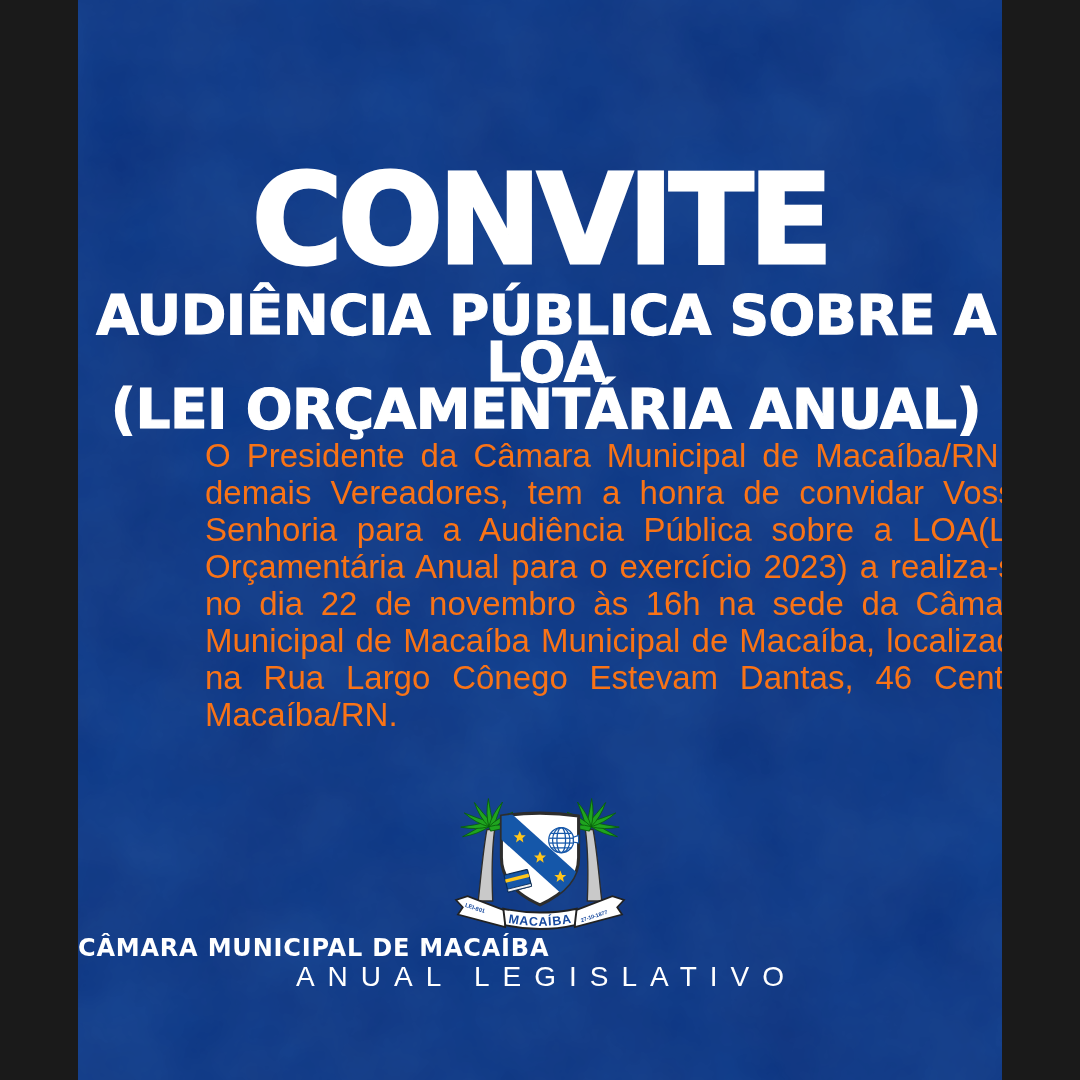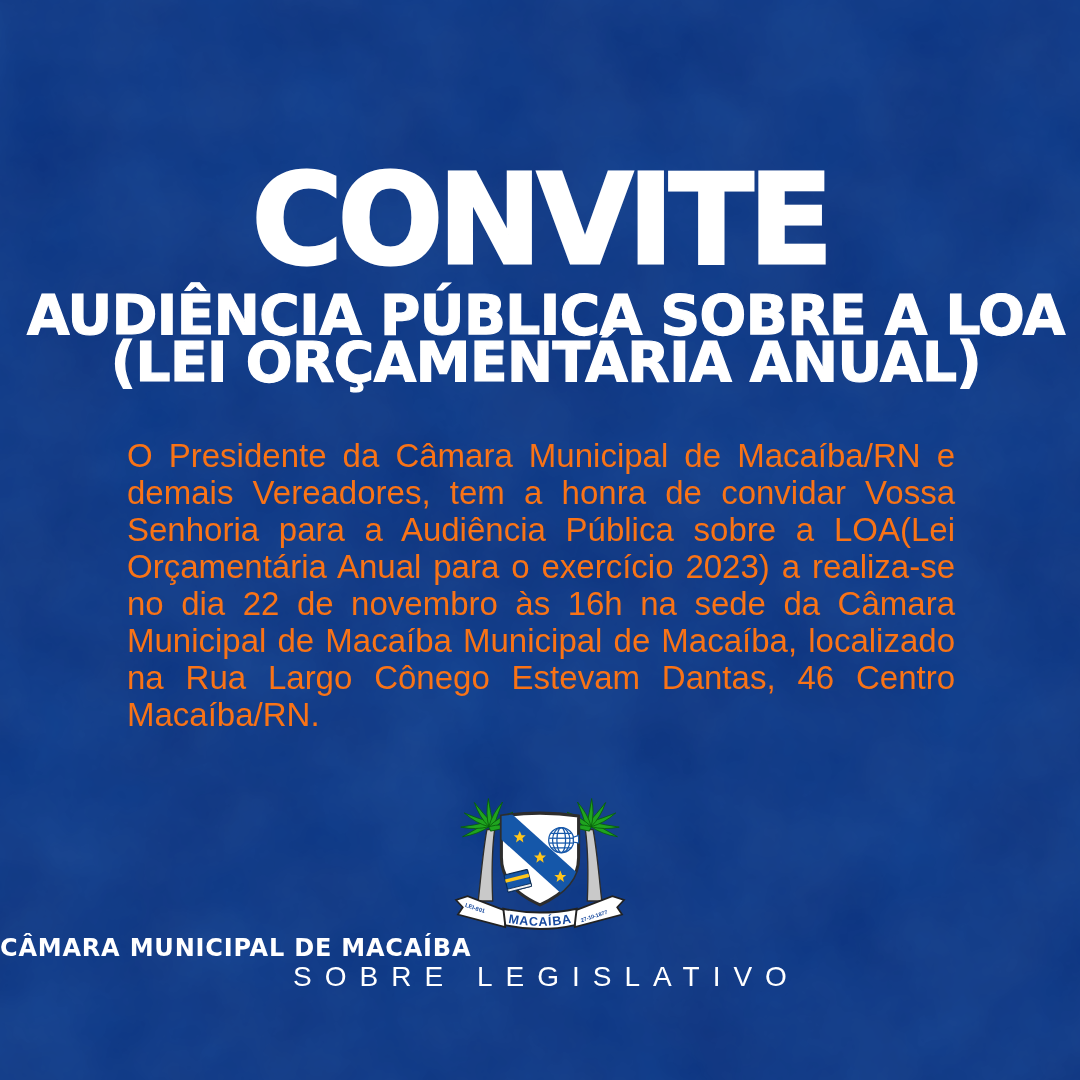--- a/index.html
+++ b/index.html
@@ -1,18 +1,18 @@
 <!DOCTYPE html>
 <html><head>
 <meta charset="utf-8">
 <style>
   * { margin:0; padding:0; box-sizing:border-box; }
   html,body { background:#1a1a1a; }
   .canvas{
-    position:relative; width:1080px; height:1080px; margin:0 auto;
+    position:relative; width:924px; height:1080px; margin:0 auto;
     background:#0d3e8e; overflow:hidden;
     font-family:"Liberation Sans", sans-serif; color:#ffffff;
   }
   .texture{ position:absolute; inset:0; pointer-events:none; }
 
   .title{
     position:absolute; top:158px; left:0; right:0;
     text-align:center;
     font-family:"DejaVu Sans", sans-serif;
     font-weight:bold; font-size:124px; line-height:1;
@@ -151,15 +151,15 @@
         <text transform="translate(37,125) rotate(18)" font-size="6" font-weight="bold" fill="#17499e">LEI-801</text>
         <text transform="translate(158,141) rotate(-18)" font-size="5.6" font-weight="bold" fill="#17499e">27-10-1877</text>
         <text font-size="13" font-weight="bold" fill="#17499e" letter-spacing="0.8" text-anchor="middle">
           <textPath href="#ribbonTextPath" startOffset="50%">MACAÍBA</textPath>
         </text>
       </g>
     </svg>
   </div>
 
   <div class="footer1">CÂMARA MUNICIPAL DE MACAÍBA</div>
-  <div class="footer2">SOBRE LEGISLATIVO</div>
+  <div class="footer2">ANUAL LEGISLATIVO</div>
 
 </div>
 
 </body></html>

